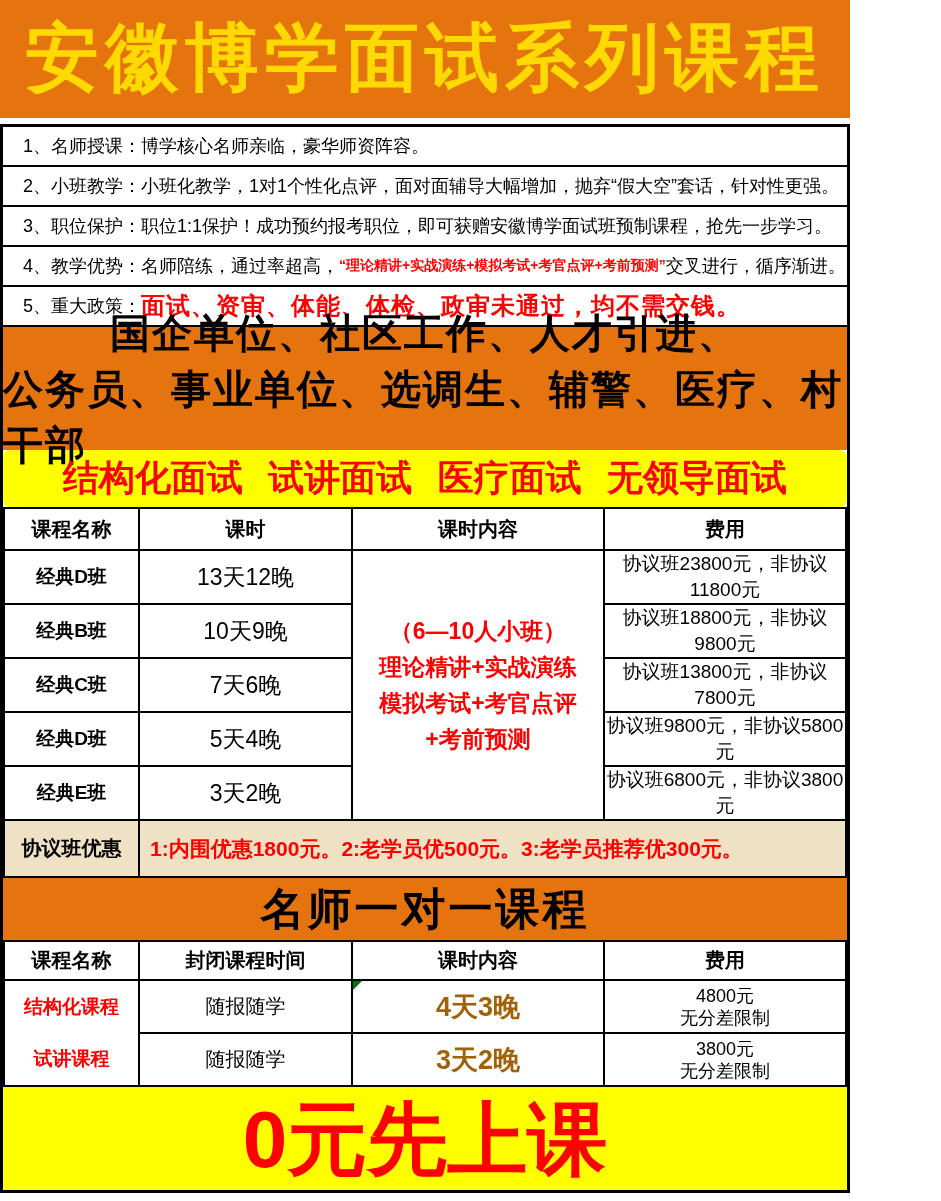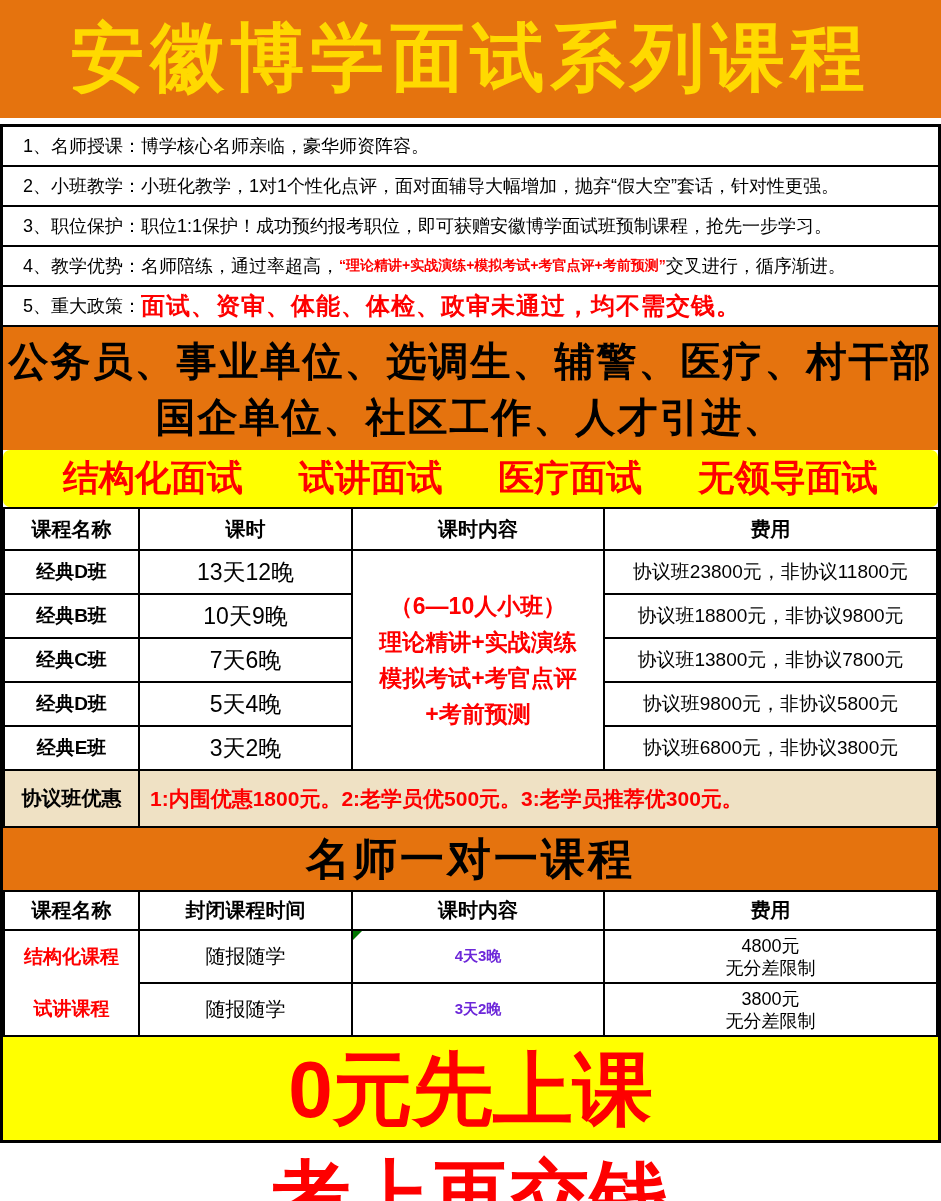--- a/index.html
+++ b/index.html
@@ -1,18 +1,18 @@
 <!DOCTYPE html>
 <html><head>
 <meta charset="utf-8">
 <style>
   * { box-sizing: border-box; margin: 0; padding: 0; }
   html, body { background: #fff; }
   .page {
-    width: 941px; height: 1201px; background: #fff; overflow: hidden;
+    width: 850px; height: 1201px; background: #fff; overflow: hidden;
     font-family: "Liberation Sans", sans-serif; color: #000;
   }
   
   .header-banner {
     height: 118px; background: #e5730e;
     display: flex; align-items: center; justify-content: center;
   }
   .main-title {
     color: #ffd900; font-size: 74px; font-weight: bold; letter-spacing: 6px;
     white-space: nowrap;
@@ -57,21 +57,21 @@
   .oto-banner {
     height: 62px; background: #e5730e; color: #000;
     display: flex; align-items: center; justify-content: center;
     font-size: 44px; font-weight: bold; letter-spacing: 3px;
   }
   .t2 th { height: 39px; }
   .t2 td { height: 52px; }
   .t2 .course-name-cell { color: #fe0000; font-weight: bold; font-size: 19px; padding: 0; }
   .t2 .course-name-cell .cn-line { height: 52px; line-height: 52px; }
   .t2 .time-cell { font-size: 20px; }
-  .t2 .dur2-cell { color: #6d28d9; font-weight: bold; font-size: 15px; position: relative; }
+  .t2 .dur2-cell { color: #a16207; font-weight: bold; font-size: 27px; position: relative; }
   .corner-marker {
     position: absolute; top: 0; left: 0; width: 0; height: 0;
     border-top: 9px solid #007500; border-right: 9px solid transparent;
   }
   .t2 .fee2-cell { font-size: 18px; line-height: 22px; }
   
   .footer-banner {
     height: 103px; background: #ffff00; color: #fe0000;
     display: flex; align-items: center; justify-content: space-between;
     padding: 0 16px; font-size: 80px; font-weight: bold; white-space: nowrap; flex-direction: column;
@@ -110,22 +110,22 @@
           <span class="f-suf">交叉进行，循序渐进。</span>
         </div>
       <div class="feature-row">
           <span class="f-pre">5、重大政策：</span>
           <span class="f-hl">面试、资审、体能、体检、政审未通过，均不需交钱。</span>
           <span class="f-suf"></span>
         </div>
     </div>
 
     <div class="audience-banner">
+      <div>国企单位、社区工作、人才引进、</div>
       <div>公务员、事业单位、选调生、辅警、医疗、村干部</div>
-      <div>国企单位、社区工作、人才引进、</div>
     </div>
 
     <div class="course-types">
       <span>结构化面试</span>
       <span>试讲面试</span>
       <span>医疗面试</span>
       <span>无领导面试</span>
     </div>
 
     <table class="t1">

